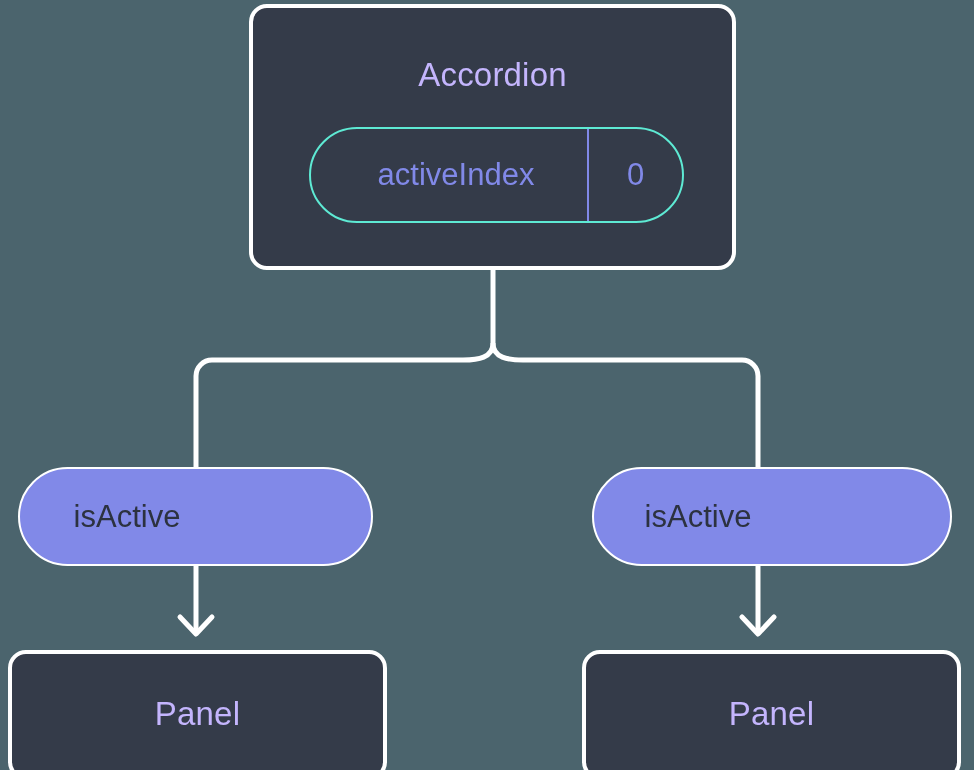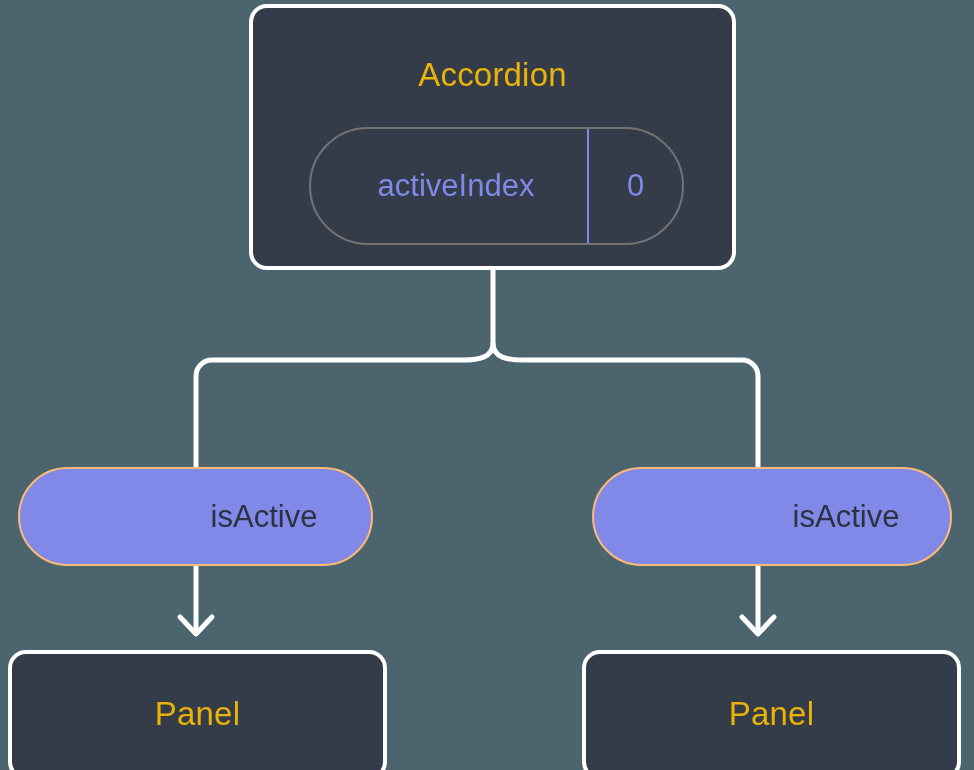--- a/index.html
+++ b/index.html
@@ -57,38 +57,38 @@
     top: 650px;
     width: 379px;
     height: 130px;
   }
 
   .node-title {
     position: absolute;
     left: 0;
     right: 0;
     text-align: center;
-    color: #eab308;
+    color: #c4b5fd;
     font-size: 33px;
     font-weight: 400;
     letter-spacing: 0.2px;
     white-space: nowrap;
   }
   #accordion-box .node-title { top: 48px; }
   .panel-title { top: 41px; }
 
   
   .pill-outline {
     position: absolute;
     box-sizing: border-box;
     display: flex;
     align-items: stretch;
-    border: 2px solid #737373;
+    border: 2px solid #5eead4;
     border-radius: 999px;
-    height: 118px;
+    height: 96px;
     background: transparent;
   }
   #active-index-pill {
     left: 56px;
     top: 119px;
     width: 375px;
   }
   .pill-outline .pill-key,
   .pill-outline .pill-val {
     display: flex;
@@ -108,25 +108,24 @@
     border-left: 2px solid #8189e8;
   }
 
   
   .pill-filled {
     position: absolute;
     box-sizing: border-box;
     display: flex;
     align-items: stretch;
     background: #8189e8;
-    border: 2px solid #fdba74;
+    border: 2px solid #ffffff;
     border-radius: 999px;
     height: 99px;
     z-index: 3;
-    justify-content: flex-end;
   }
   #pill-isactive-true {
     left: 18px;
     top: 467px;
     width: 355px;
   }
   #pill-isactive-false {
     left: 592px;
     top: 467px;
     width: 360px;

